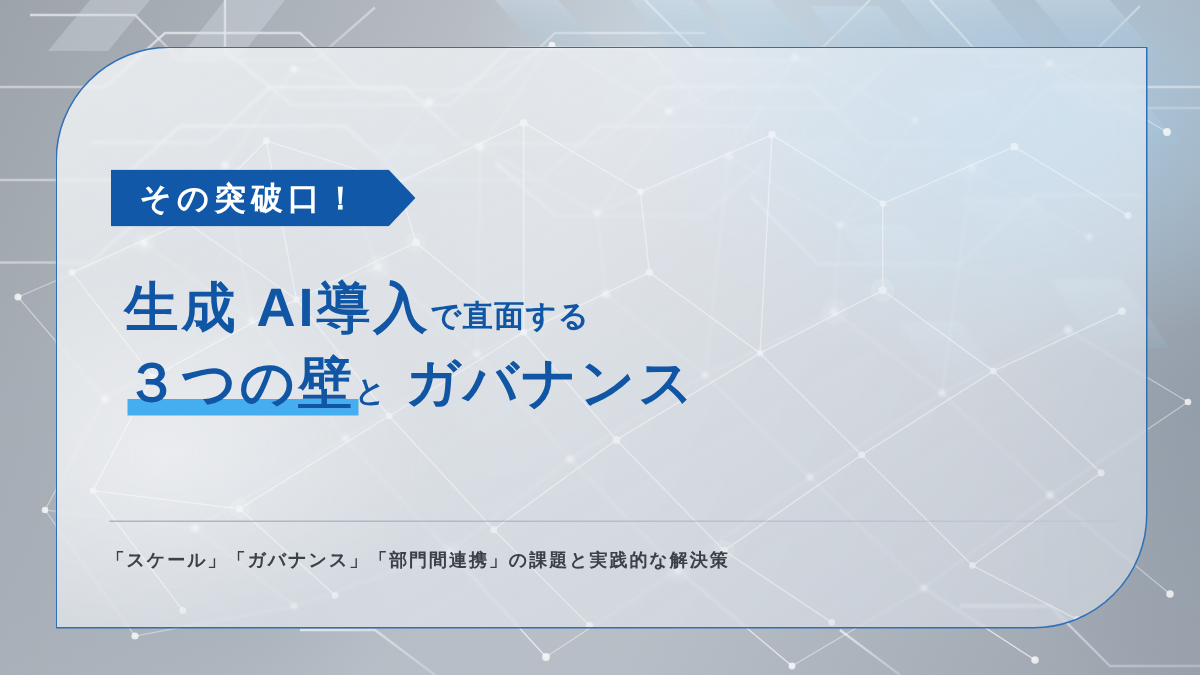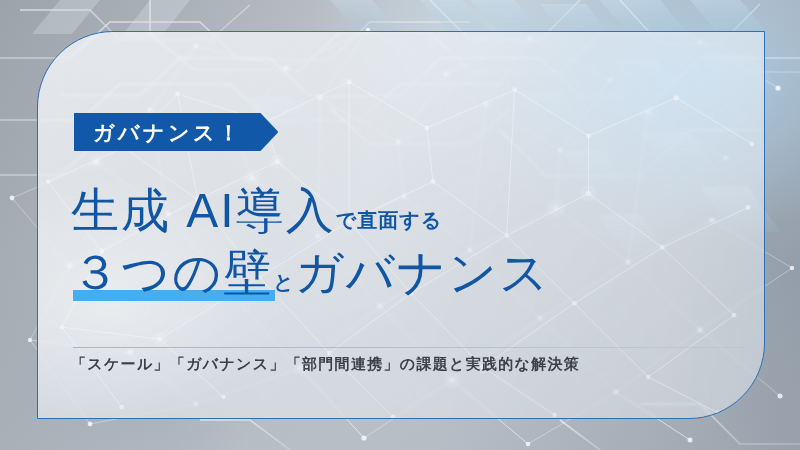--- a/index.html
+++ b/index.html
@@ -70,22 +70,22 @@
     letter-spacing:3.5px; line-height:1; white-space:nowrap;
   }
 
   
   #headline { position:absolute; left:33px; top:155px; width:660px; }
 
   .hl-line { white-space:nowrap; line-height:1; color:#1156a5; }
 
   .hl-line1 { margin-bottom:14px; }
   .hl-big {
-    font-size:48px; font-weight:400; letter-spacing:2px;
-    color:#1156a5; vertical-align:baseline;
+    font-size:36px; font-weight:700; letter-spacing:2px;
+    color:#1156a5; vertical-align:baseline;margin-left:12px;
   }
   .hl-small {
     font-size:20px; font-weight:700; letter-spacing:1px;
     color:#1156a5; vertical-align:baseline;
   }
 
   .hl-line2 { position:relative; display:inline-block; }
   .hl-hilite { position:relative; display:inline-block; }
   .hl-hilite::after {
     content:""; position:absolute;
@@ -95,23 +95,23 @@
   .hl-hilite > span { position:relative; z-index:1;text-align:right; }
 
   
   #divider {
     position:absolute; left:35px; top:315px; width:672px; height:1px;
     background:linear-gradient(90deg, rgba(120,140,165,.55) 0%, rgba(140,158,180,.40) 60%, rgba(150,165,185,.12) 100%);
   }
 
   
   #subtitle {
-    position:absolute; left:33px; top:324px;
-    font-size:15px; font-weight:700; letter-spacing:1.3px;
-    color:#3b4148; white-space:nowrap; line-height:1;
+    position:absolute; left:33px; top:336px;
+    font-size:12px; font-weight:700; letter-spacing:1.3px;
+    color:#3b4148; white-space:nowrap; line-height:1;font-family:Liberation Mono, monospace;
   }
 </style>
 </head>
 <body>
 
 <div id="stage">
 
   <div class="bg-base"></div>
   <div class="bg-glow"></div>
 
@@ -280,21 +280,21 @@
         <circle cx="240" cy="130" r="7"></circle>
           <circle cx="552" cy="162" r="8"></circle>
         <circle cx="122" cy="308" r="7"></circle>
           <circle cx="446" cy="336" r="7"></circle>
       </g>
     </svg>
 
     <div id="content">
 
       <div id="badge">
-        <span class="badge-text">ガバナンス！</span>
+        <span class="badge-text">その突破口！</span>
       </div>
 
       <div id="headline">
 
         <div class="hl-line hl-line1">
           <span class="hl-big">生成 AI導入</span><span class="hl-small">で直面する</span>
         </div>
 
         <div class="hl-line hl-line2">
           <span class="hl-hilite hl-big"><span>３つの壁</span></span><span class="hl-small">と</span><span class="hl-big">ガバナンス</span>

